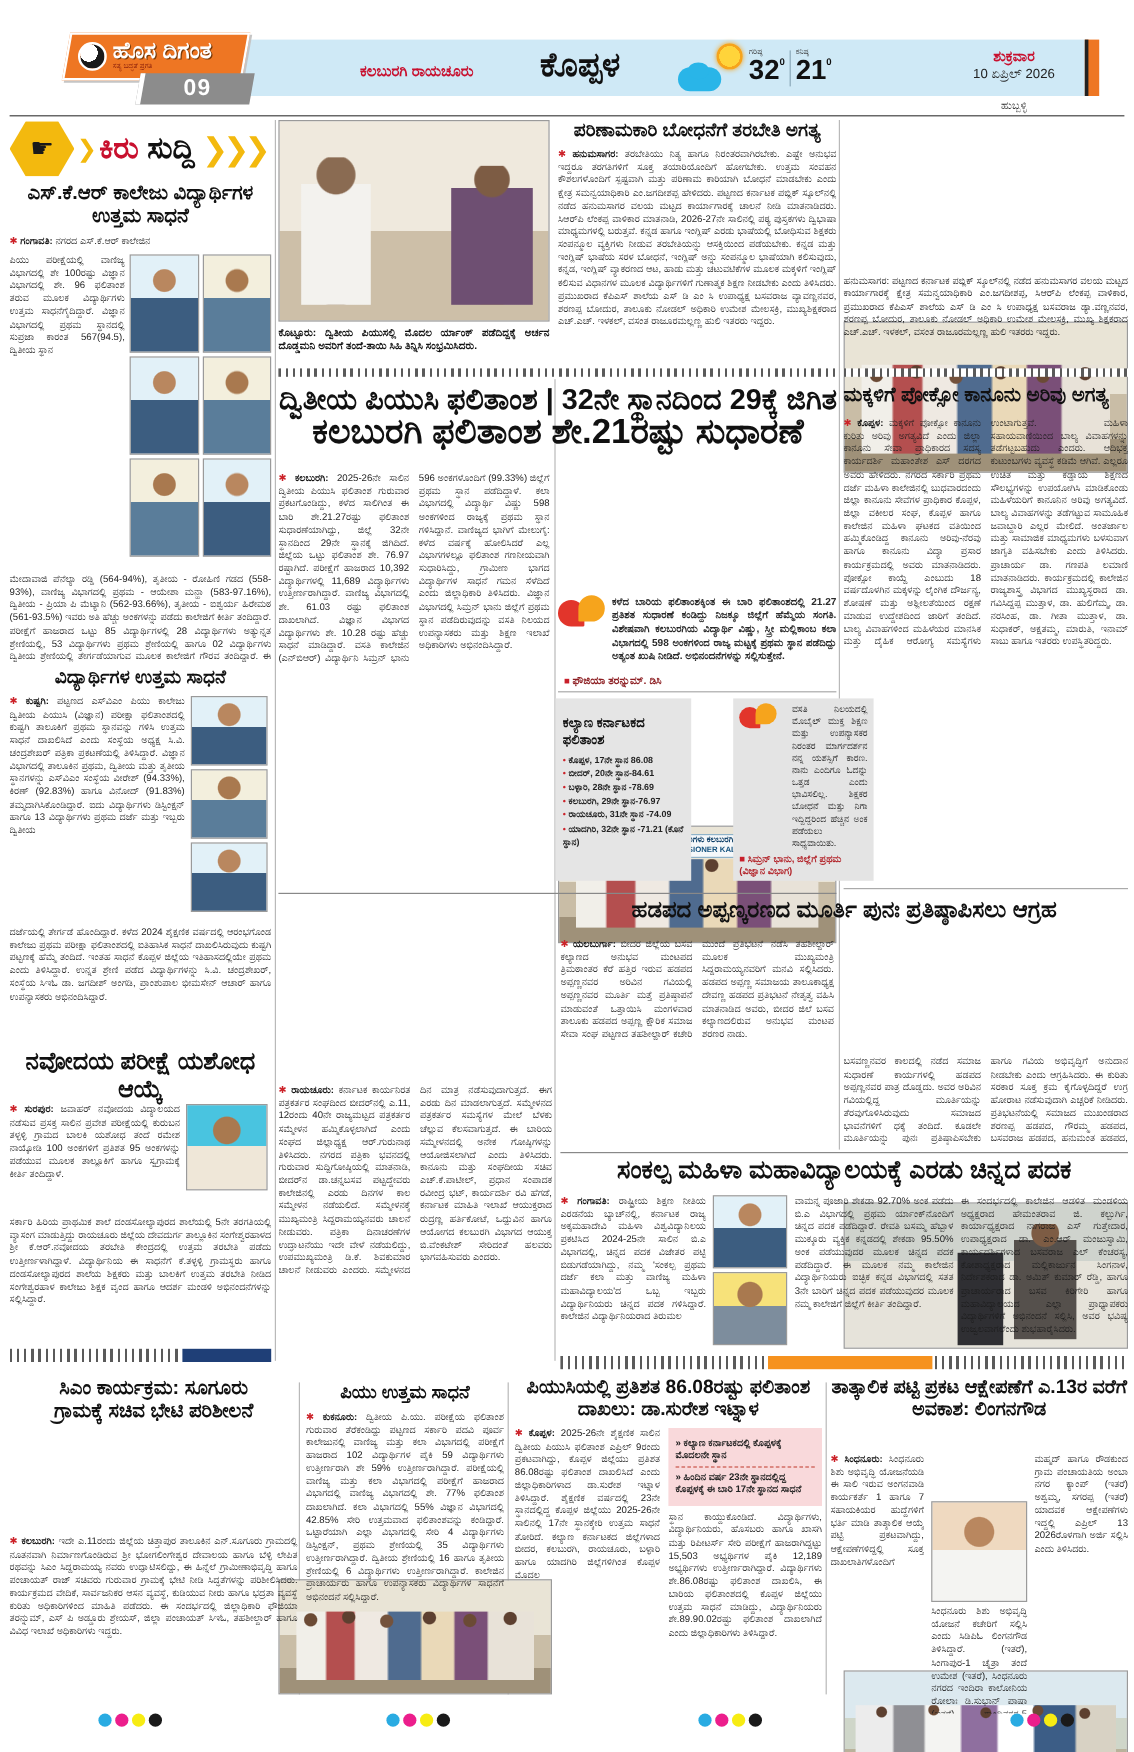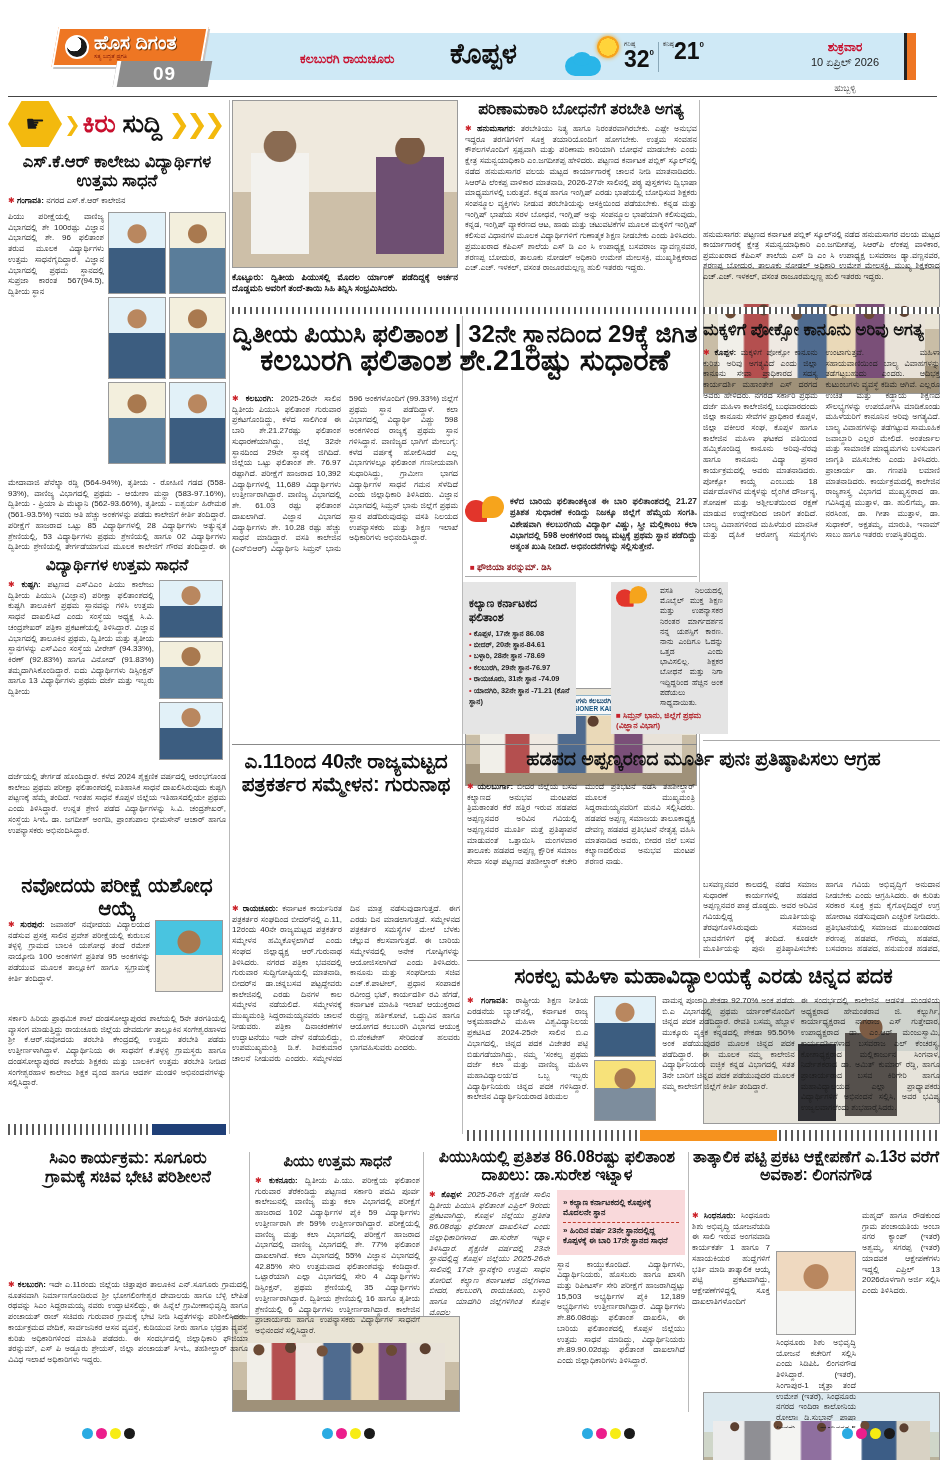--- a/index.html
+++ b/index.html
@@ -106,21 +106,21 @@
   </div>
   <div class="abs" style="left:624px;top:40px;display:flex;align-items:flex-start;gap:4px;">
     <span style="display:flex;flex-direction:column;align-items:flex-start;">
       <span style="font-size:6.5px;color:#333;">ಗರಿಷ್ಠ</span>
       <span style="display:flex;align-items:flex-start;">
         <span style="font-size:23px;font-weight:bold;color:#111;line-height:1;">32</span>
         <span style="font-size:8px;font-weight:bold;color:#111;">0</span>
       </span>
     </span>
     <span style="width:1px;height:30px;background:#8aa8b8;margin-top:2px;"></span>
-    <span style="display:flex;flex-direction:row;align-items:flex-start;">
+    <span style="display:flex;flex-direction:column;align-items:flex-start;">
       <span style="font-size:6.5px;color:#333;">ಕನಿಷ್ಠ</span>
       <span style="display:flex;align-items:flex-start;">
         <span style="font-size:23px;font-weight:bold;color:#111;line-height:1;">21</span>
         <span style="font-size:8px;font-weight:bold;color:#111;">0</span>
       </span>
     </span>
   </div>
 
   <div class="abs" style="left:790px;top:40px;width:110px;text-align:center;font-size:12px;font-weight:bold;color:#c8102e;">ಶುಕ್ರವಾರ</div>
   <div class="abs" style="left:790px;top:56px;width:110px;text-align:center;font-size:11px;color:#222;">10 ಏಪ್ರಿಲ್ 2026</div>
@@ -244,21 +244,20 @@
   </div>
 
   <div class="abs hl" style="left:703px;top:320px;width:237px;font-size:16.5px;text-align:left;">ಮಕ್ಕಳಿಗೆ ಪೋಕ್ಸೋ ಕಾನೂನು ಅರಿವು ಅಗತ್ಯ</div>
   <div class="abs bt cols2" style="left:703px;top:348px;width:237px;height:258px;">
     <span class="mark dl">ಕೊಪ್ಪಳ:</span> <span>ಮಕ್ಕಳಿಗೆ ಪೋಕ್ಸೋ ಕಾನೂನು ಕುರಿತು ಅರಿವು ಅಗತ್ಯವಿದೆ ಎಂದು ಜಿಲ್ಲಾ ಕಾನೂನು ಸೇವಾ ಪ್ರಾಧಿಕಾರದ ಸದಸ್ಯ ಕಾರ್ಯದರ್ಶಿ ಮಹಾಂತೇಶ ಎಸ್ ದರಗದ ಅವರು ಹೇಳಿದರು. ನಗರದ ಸರ್ಕಾರಿ ಪ್ರಥಮ ದರ್ಜೆ ಮಹಿಳಾ ಕಾಲೇಜಿನಲ್ಲಿ ಬುಧವಾರದಂದು ಜಿಲ್ಲಾ ಕಾನೂನು ಸೇವೆಗಳ ಪ್ರಾಧಿಕಾರ ಕೊಪ್ಪಳ, ಜಿಲ್ಲಾ ವಕೀಲರ ಸಂಘ, ಕೊಪ್ಪಳ ಹಾಗೂ ಕಾಲೇಜಿನ ಮಹಿಳಾ ಘಟಕದ ವತಿಯಿಂದ ಹಮ್ಮಿಕೊಂಡಿದ್ದ ಕಾನೂನು ಅರಿವು-ನೆರವು ಹಾಗೂ ಕಾನೂನು ವಿದ್ಯಾ ಪ್ರಸಾರ ಕಾರ್ಯಕ್ರಮದಲ್ಲಿ ಅವರು ಮಾತನಾಡಿದರು. ಪೋಕ್ಸೋ ಕಾಯ್ದೆ ಎಂಬುದು 18 ವರ್ಷದೊಳಗಿನ ಮಕ್ಕಳನ್ನು ಲೈಂಗಿಕ ದೌರ್ಜನ್ಯ, ಶೋಷಣೆ ಮತ್ತು ಅಶ್ಲೀಲತೆಯಿಂದ ರಕ್ಷಣೆ ಮಾಡುವ ಉದ್ದೇಶದಿಂದ ಜಾರಿಗೆ ತಂದಿದೆ. ಬಾಲ್ಯ ವಿವಾಹಗಳಿಂದ ಮಹಿಳೆಯರ ಮಾನಸಿಕ ಮತ್ತು ದೈಹಿಕ ಆರೋಗ್ಯ ಸಮಸ್ಯೆಗಳು ಉಂಟಾಗುತ್ತವೆ. ಮಹಿಳಾ ಸಹಾಯವಾಣಿಯಿಂದ ಬಾಲ್ಯ ವಿವಾಹಗಳನ್ನು ತಡೆಗಟ್ಟಬಹುದು ಎಂದರು. ಆದಿಭಕ್ತ ಕುಟುಂಬಗಳು ವ್ಯವಸ್ಥೆ ಕಡಿಮೆ ಆಗಿವೆ. ಎಲ್ಲರೂ ಉಚಿತ ಮತ್ತು ಕಡ್ಡಾಯ ಶಿಕ್ಷಣದ ಸೌಲಭ್ಯಗಳನ್ನು ಉಪಯೋಗಿಸಿ ಮಾಡಿಕೊಂಡು ಮಹಿಳೆಯರಿಗೆ ಕಾನೂನಿನ ಅರಿವು ಅಗತ್ಯವಿದೆ. ಬಾಲ್ಯ ವಿವಾಹಗಳನ್ನು ತಡೆಗಟ್ಟುವ ಸಾಮೂಹಿಕ ಜವಾಬ್ದಾರಿ ಎಲ್ಲರ ಮೇಲಿದೆ. ಅಂತರ್ಜಾಲ ಮತ್ತು ಸಾಮಾಜಿಕ ಮಾಧ್ಯಮಗಳು ಬಳಸುವಾಗ ಜಾಗೃತಿ ವಹಿಸಬೇಕು ಎಂದು ತಿಳಿಸಿದರು. ಪ್ರಾಚಾರ್ಯ ಡಾ. ಗಣಪತಿ ಲಮಾಣಿ ಮಾತನಾಡಿದರು. ಕಾರ್ಯಕ್ರಮದಲ್ಲಿ ಕಾಲೇಜಿನ ರಾಜ್ಯಶಾಸ್ತ್ರ ವಿಭಾಗದ ಮುಖ್ಯಸ್ಥರಾದ ಡಾ. ಗವಿಸಿದ್ದಪ್ಪ ಮುತ್ತಾಳ, ಡಾ. ಹುಲಿಗೆಮ್ಮ, ಡಾ. ನರಸಿಂಹ, ಡಾ. ಗೀತಾ ಮುತ್ತಾಳ, ಡಾ. ಸುಧಾಕರ್, ಅಕ್ಷತಮ್ಮ, ಮಾರುತಿ, ಇನಾಮ್ ಸಾಬು ಹಾಗೂ ಇತರರು ಉಪಸ್ಥಿತರಿದ್ದರು.</span>
   </div>
   <div class="abs ph ph-podium" style="left:703px;top:610px;width:237px;height:122px;"></div>
   <div class="abs hrule" style="left:703px;top:740px;width:237px;background:#aaa;"></div>
 
   <div class="abs hrule" style="left:232px;top:744px;width:465px;background:#888;"></div>
-  <div class="abs hl" style="left:232px;top:750px;width:228px;font-size:20px;">ಎ.11ರಿಂದ 40ನೇ ರಾಜ್ಯಮಟ್ಟದ ಪತ್ರಕರ್ತರ ಸಮ್ಮೇಳನ: ಗುರುನಾಥ</div>
   <div class="abs ph ph-group" style="left:232px;top:802px;width:228px;height:96px;"></div>
   <div class="abs bt cols2" style="left:232px;top:904px;width:228px;height:214px;">
     <span class="mark dl">ರಾಯಚೂರು:</span> <span>ಕರ್ನಾಟಕ ಕಾರ್ಯನಿರತ ಪತ್ರಕರ್ತರ ಸಂಘದಿಂದ ಬೀದರ್‌ನಲ್ಲಿ ಎ.11, 12ರಂದು 40ನೇ ರಾಜ್ಯಮಟ್ಟದ ಪತ್ರಕರ್ತರ ಸಮ್ಮೇಳನ ಹಮ್ಮಿಕೊಳ್ಳಲಾಗಿದೆ ಎಂದು ಸಂಘದ ಜಿಲ್ಲಾಧ್ಯಕ್ಷ ಆರ್.ಗುರುನಾಥ ತಿಳಿಸಿದರು. ನಗರದ ಪತ್ರಿಕಾ ಭವನದಲ್ಲಿ ಗುರುವಾರ ಸುದ್ದಿಗೋಷ್ಠಿಯಲ್ಲಿ ಮಾತನಾಡಿ, ಬೀದರ್‌ನ ಡಾ.ಚನ್ನಬಸವ ಪಟ್ಟದ್ದೇವರು ಕಾಲೇಜಿನಲ್ಲಿ ಎರಡು ದಿನಗಳ ಕಾಲ ಸಮ್ಮೇಳನ ನಡೆಯಲಿದೆ. ಸಮ್ಮೇಳನಕ್ಕೆ ಮುಖ್ಯಮಂತ್ರಿ ಸಿದ್ದರಾಮಯ್ಯನವರು ಚಾಲನೆ ನೀಡುವರು. ಪತ್ರಿಕಾ ದಿನಾಚರಣೆಗಳ ಉದ್ಘಾಟನೆಯು ಇದೇ ವೇಳೆ ನಡೆಯಲಿದ್ದು, ಉಪಮುಖ್ಯಮಂತ್ರಿ ಡಿ.ಕೆ. ಶಿವಕುಮಾರ ಚಾಲನೆ ನೀಡುವರು ಎಂದರು. ಸಮ್ಮೇಳನದ ದಿನ ಮಾತ್ರ ನಡೆಸುವುದಾಗುತ್ತದೆ. ಈಗ ಎರಡು ದಿನ ಮಾಡಲಾಗುತ್ತದೆ. ಸಮ್ಮೇಳನದ ಪತ್ರಕರ್ತರ ಸಮಸ್ಯೆಗಳ ಮೇಲೆ ಬೆಳಕು ಚೆಲ್ಲುವ ಕೆಲಸವಾಗುತ್ತದೆ. ಈ ಬಾರಿಯ ಸಮ್ಮೇಳನದಲ್ಲಿ ಅನೇಕ ಗೋಷ್ಠಿಗಳನ್ನು ಆಯೋಜಿಸಲಾಗಿದೆ ಎಂದು ತಿಳಿಸಿದರು. ಕಾನೂನು ಮತ್ತು ಸಂಘದೀಯ ಸಚಿವ ಎಚ್.ಕೆ.ಪಾಟೀಲ್, ಪ್ರಧಾನ ಸಂಪಾದಕ ರವೀಂದ್ರ ಭಟ್, ಕಾರ್ಯದರ್ಶಿ ರವಿ ಹೆಗಡೆ, ಕರ್ನಾಟಕ ಮಾಹಿತಿ ಇಲಾಖೆ ಆಯುಕ್ತರಾದ ರುದ್ರಣ್ಣ ಹರ್ತಿಕೋಟೆ, ಒದ್ದುವಿನ ಹಾಗೂ ಆಯೋಗದ ಕಲಬುರಗಿ ವಿಭಾಗದ ಆಯುಕ್ತ ಬಿ.ವೆಂಕಟೇಶ್ ಸೇರಿದಂತೆ ಹಲವರು ಭಾಗವಹಿಸುವರು ಎಂದರು.</span>
   </div>
 
   <div class="abs hl" style="left:467px;top:748px;width:473px;font-size:19px;">ಹಡಪದ ಅಪ್ಪಣ್ಕರಣದ ಮೂರ್ತಿ ಪುನಃ ಪ್ರತಿಷ್ಠಾಪಿಸಲು ಆಗ್ರಹ</div>
   <div class="abs bt cols2" style="left:467px;top:782px;width:228px;height:176px;">
     <span class="mark dl">ಯಲಬುರ್ಗಾ:</span> <span>ಬೀದರ ಜಿಲ್ಲೆಯ ಬಸವ ಕಲ್ಯಾಣದ ಅನುಭವ ಮಂಟಪದ ತ್ರಿಮಠಾಂತರ ಕೆರೆ ಹತ್ತಿರ ಇರುವ ಹಡಪದ ಅಪ್ಪಣ್ಣನವರ ಅರಿವಿನ ಗವಿಯಲ್ಲಿ ಅಪ್ಪಣ್ಣನವರ ಮೂರ್ತಿ ಮತ್ತೆ ಪ್ರತಿಷ್ಠಾಪನೆ ಮಾಡುವಂತೆ ಒತ್ತಾಯಿಸಿ ಮಂಗಳವಾರ ತಾಲೂಕು ಹಡಪದ ಅಪ್ಪಣ್ಣ ಕ್ಷೌರಿಕ ಸಮಾಜ ಸೇವಾ ಸಂಘ ಪಟ್ಟಣದ ತಹಶೀಲ್ದಾರ್ ಕಚೇರಿ ಮುಂದೆ ಪ್ರತಿಭಟನೆ ನಡೆಸಿ ತಹಶೀಲ್ದಾರ್ ಮೂಲಕ ಮುಖ್ಯಮಂತ್ರಿ ಸಿದ್ದರಾಮಯ್ಯನವರಿಗೆ ಮನವಿ ಸಲ್ಲಿಸಿದರು. ಹಡಪದ ಅಪ್ಪಣ್ಣ ಸಮಾಜಯ ತಾಲೂಕಾಧ್ಯಕ್ಷ ದೇವಣ್ಣ ಹಡಪದ ಪ್ರತಿಭಟನೆ ನೇತೃತ್ವ ವಹಿಸಿ ಮಾತನಾಡಿದ ಅವರು, ಬೀದರ ಜಿಲೆ ಬಸವ ಕಲ್ಯಾಣದಲಿರುವ ಅನುಭವ ಮಂಟಪ ಶರಣರ ನಾಡು.</span>
   </div>
   <div class="abs ph ph-outdoor" style="left:703px;top:782px;width:237px;height:94px;"></div>
@@ -291,21 +290,21 @@
     <span class="mark dl">ಕಲಬುರಗಿ:</span> <span>ಇದೇ ಎ.11ರಂದು ಜಿಲ್ಲೆಯ ಚಿತ್ತಾಪುರ ತಾಲೂಕಿನ ಎನ್.ಸೂಗೂರು ಗ್ರಾಮದಲ್ಲಿ ನೂತನವಾಗಿ ನಿರ್ಮಾಣಗೊಂಡಿರುವ ಶ್ರೀ ಭೋಗಲಿಂಗೇಶ್ವರ ದೇವಾಲಯ ಹಾಗೂ ಬೆಳ್ಳಿ ಲೇಪಿತ ರಥವನ್ನು ಸಿಎಂ ಸಿದ್ದರಾಮಯ್ಯ ನವರು ಉದ್ಘಾಟಿಸಲಿದ್ದು, ಈ ಹಿನ್ನೆಲೆ ಗ್ರಾಮೀಣಾಭಿವೃದ್ಧಿ ಹಾಗೂ ಪಂಚಾಯತ್ ರಾಜ್ ಸಚಿವರು ಗುರುವಾರ ಗ್ರಾಮಕ್ಕೆ ಭೇಟಿ ನೀಡಿ ಸಿದ್ಧತೆಗಳನ್ನು ಪರಿಶೀಲಿಸಿದರು. ಕಾರ್ಯಕ್ರಮದ ವೇದಿಕೆ, ಸಾರ್ವಜನಿಕರ ಆಸನ ವ್ಯವಸ್ಥೆ, ಕುಡಿಯುವ ನೀರು ಹಾಗೂ ಭದ್ರತಾ ವ್ಯವಸ್ಥೆ ಕುರಿತು ಅಧಿಕಾರಿಗಳಿಂದ ಮಾಹಿತಿ ಪಡೆದರು. ಈ ಸಂದರ್ಭದಲ್ಲಿ ಜಿಲ್ಲಾಧಿಕಾರಿ ಫೌಜಿಯಾ ತರನ್ನುಮ್, ಎಸ್ ಪಿ ಅಡ್ಡೂರು ಶ್ರೇಯಸ್, ಜಿಲ್ಲಾ ಪಂಚಾಯತ್ ಸಿಇಓ, ತಹಶೀಲ್ದಾರ್ ಹಾಗೂ ವಿವಿಧ ಇಲಾಖೆ ಅಧಿಕಾರಿಗಳು ಇದ್ದರು.</span>
   </div>
 
   <div class="abs hl" style="left:255px;top:1152px;width:165px;font-size:15px;">ಪಿಯು ಉತ್ತಮ ಸಾಧನೆ</div>
   <div class="abs bt" style="left:255px;top:1176px;width:165px;height:236px;">
     <span class="mark dl">ಕುಕನೂರು:</span> <span>ದ್ವಿತೀಯ ಪಿ.ಯು. ಪರೀಕ್ಷೆಯ ಫಲಿತಾಂಶ ಗುರುವಾರ ತೆರೆಕಂಡಿದ್ದು ಪಟ್ಟಣದ ಸರ್ಕಾರಿ ಪದವಿ ಪೂರ್ವ ಕಾಲೇಜುನಲ್ಲಿ ವಾಣಿಜ್ಯ ಮತ್ತು ಕಲಾ ವಿಭಾಗದಲ್ಲಿ ಪರೀಕ್ಷೆಗೆ ಹಾಜರಾದ 102 ವಿದ್ಯಾರ್ಥಿಗಳ ಪೈಕಿ 59 ವಿದ್ಯಾರ್ಥಿಗಳು ಉತ್ತೀರ್ಣರಾಗಿ ಶೇ 59% ಉತ್ತೀರ್ಣರಾಗಿದ್ದಾರೆ. ಪರೀಕ್ಷೆಯಲ್ಲಿ ವಾಣಿಜ್ಯ ಮತ್ತು ಕಲಾ ವಿಭಾಗದಲ್ಲಿ ಪರೀಕ್ಷೆಗೆ ಹಾಜರಾದ ವಿಭಾಗದಲ್ಲಿ ವಾಣಿಜ್ಯ ವಿಭಾಗದಲ್ಲಿ ಶೇ. 77% ಫಲಿತಾಂಶ ದಾಖಲಾಗಿದೆ. ಕಲಾ ವಿಭಾಗದಲ್ಲಿ 55% ವಿಜ್ಞಾನ ವಿಭಾಗದಲ್ಲಿ 42.85% ಸೇರಿ ಉತ್ತಮವಾದ ಫಲಿತಾಂಶವನ್ನು ಕಂಡಿದ್ದಾರೆ. ಒಟ್ಟಾರೆಯಾಗಿ ಎಲ್ಲಾ ವಿಭಾಗದಲ್ಲಿ ಸೇರಿ 4 ವಿದ್ಯಾರ್ಥಿಗಳು ಡಿಸ್ಟಿಂಕ್ಷನ್, ಪ್ರಥಮ ಶ್ರೇಣಿಯಲ್ಲಿ 35 ವಿದ್ಯಾರ್ಥಿಗಳು ಉತ್ತೀರ್ಣರಾಗಿದ್ದಾರೆ. ದ್ವಿತೀಯ ಶ್ರೇಣಿಯಲ್ಲಿ 16 ಹಾಗೂ ತೃತೀಯ ಶ್ರೇಣಿಯಲ್ಲಿ 6 ವಿದ್ಯಾರ್ಥಿಗಳು ಉತ್ತೀರ್ಣರಾಗಿದ್ದಾರೆ. ಕಾಲೇಜಿನ ಪ್ರಾಚಾರ್ಯರು ಹಾಗೂ ಉಪನ್ಯಾಸಕರು ವಿದ್ಯಾರ್ಥಿಗಳ ಸಾಧನೆಗೆ ಅಭಿನಂದನೆ ಸಲ್ಲಿಸಿದ್ದಾರೆ.</span>
   </div>
 
   <div class="abs hl" style="left:429px;top:1148px;width:256px;font-size:16px;">ಪಿಯುಸಿಯಲ್ಲಿ ಪ್ರತಿಶತ 86.08ರಷ್ಟು ಫಲಿತಾಂಶ ದಾಖಲು: ಡಾ.ಸುರೇಶ ಇಟ್ನಾಳ</div>
   <div class="abs" style="left:429px;top:1190px;width:256px;height:222px;display:flex;gap:7px;">
-    <div class="bt" style="width:121px;height:222px;font-style:italic;">
+    <div class="bt" style="width:121px;height:222px;">
       <span class="mark dl">ಕೊಪ್ಪಳ:</span> <span>2025-26ನೇ ಶೈಕ್ಷಣಿಕ ಸಾಲಿನ ದ್ವಿತೀಯ ಪಿಯುಸಿ ಫಲಿತಾಂಶ ಎಪ್ರಿಲ್ 9ರಂದು ಪ್ರಕಟವಾಗಿದ್ದು, ಕೊಪ್ಪಳ ಜಿಲ್ಲೆಯು ಪ್ರತಿಶತ 86.08ರಷ್ಟು ಫಲಿತಾಂಶ ದಾಖಲಿಸಿದೆ ಎಂದು ಜಿಲ್ಲಾಧಿಕಾರಿಗಳಾದ ಡಾ.ಸುರೇಶ ಇಟ್ನಾಳ ತಿಳಿಸಿದ್ದಾರೆ. ಶೈಕ್ಷಣಿಕ ವರ್ಷದಲ್ಲಿ 23ನೇ ಸ್ಥಾನದಲ್ಲಿದ್ದ ಕೊಪ್ಪಳ ಜಿಲ್ಲೆಯು 2025-26ನೇ ಸಾಲಿನಲ್ಲಿ 17ನೇ ಸ್ಥಾನಕ್ಕೇರಿ ಉತ್ತಮ ಸಾಧನೆ ತೋರಿದೆ. ಕಲ್ಯಾಣ ಕರ್ನಾಟಕದ ಜಿಲ್ಲೆಗಳಾದ ಬೀದರ, ಕಲಬುರಗಿ, ರಾಯಚೂರು, ಬಳ್ಳಾರಿ ಹಾಗೂ ಯಾದಗಿರಿ ಜಿಲ್ಲೆಗಳಿಗಿಂತ ಕೊಪ್ಪಳ ಮೊದಲ</span>
     </div>
     <div style="width:128px;display:flex;flex-direction:column;gap:5px;">
       <div class="pinkbox">
         <div class="pinkitem">ಕಲ್ಯಾಣ ಕರ್ನಾಟಕದಲ್ಲಿ ಕೊಪ್ಪಳಕ್ಕೆ ಮೊದಲನೇ ಸ್ಥಾನ</div>
         <div class="pinkitem">ಹಿಂದಿನ ವರ್ಷ 23ನೇ ಸ್ಥಾನದಲ್ಲಿದ್ದ ಕೊಪ್ಪಳಕ್ಕೆ ಈ ಬಾರಿ 17ನೇ ಸ್ಥಾನದ ಸಾಧನೆ</div>
       </div>
       <div class="bt" style="height:120px;">ಸ್ಥಾನ ಕಾಯ್ದುಕೊಂಡಿದೆ. ವಿದ್ಯಾರ್ಥಿಗಳು, ವಿದ್ಯಾರ್ಥಿನಿಯರು, ಹೊಸಬರು ಹಾಗೂ ಖಾಸಗಿ ಮತ್ತು ರಿಪೀಟರ್ಸ್ ಸೇರಿ ಪರೀಕ್ಷೆಗೆ ಹಾಜರಾಗಿದ್ದಟ್ಟು 15,503 ಅಭ್ಯರ್ಥಿಗಳ ಪೈಕಿ 12,189 ಅಭ್ಯರ್ಥಿಗಳು ಉತ್ತೀರ್ಣರಾಗಿದ್ದಾರೆ. ವಿದ್ಯಾರ್ಥಿಗಳು ಶೇ.86.08ರಷ್ಟು ಫಲಿತಾಂಶ ದಾಖಲಿಸಿ, ಈ ಬಾರಿಯ ಫಲಿತಾಂಶದಲ್ಲಿ ಕೊಪ್ಪಳ ಜಿಲ್ಲೆಯು ಉತ್ತಮ ಸಾಧನೆ ಮಾಡಿದ್ದು, ವಿದ್ಯಾರ್ಥಿನಿಯರು ಶೇ.89.90.02ರಷ್ಟು ಫಲಿತಾಂಶ ದಾಖಲಾಗಿದೆ ಎಂದು ಜಿಲ್ಲಾಧಿಕಾರಿಗಳು ತಿಳಿಸಿದ್ದಾರೆ.</div>
     </div>
   </div>

